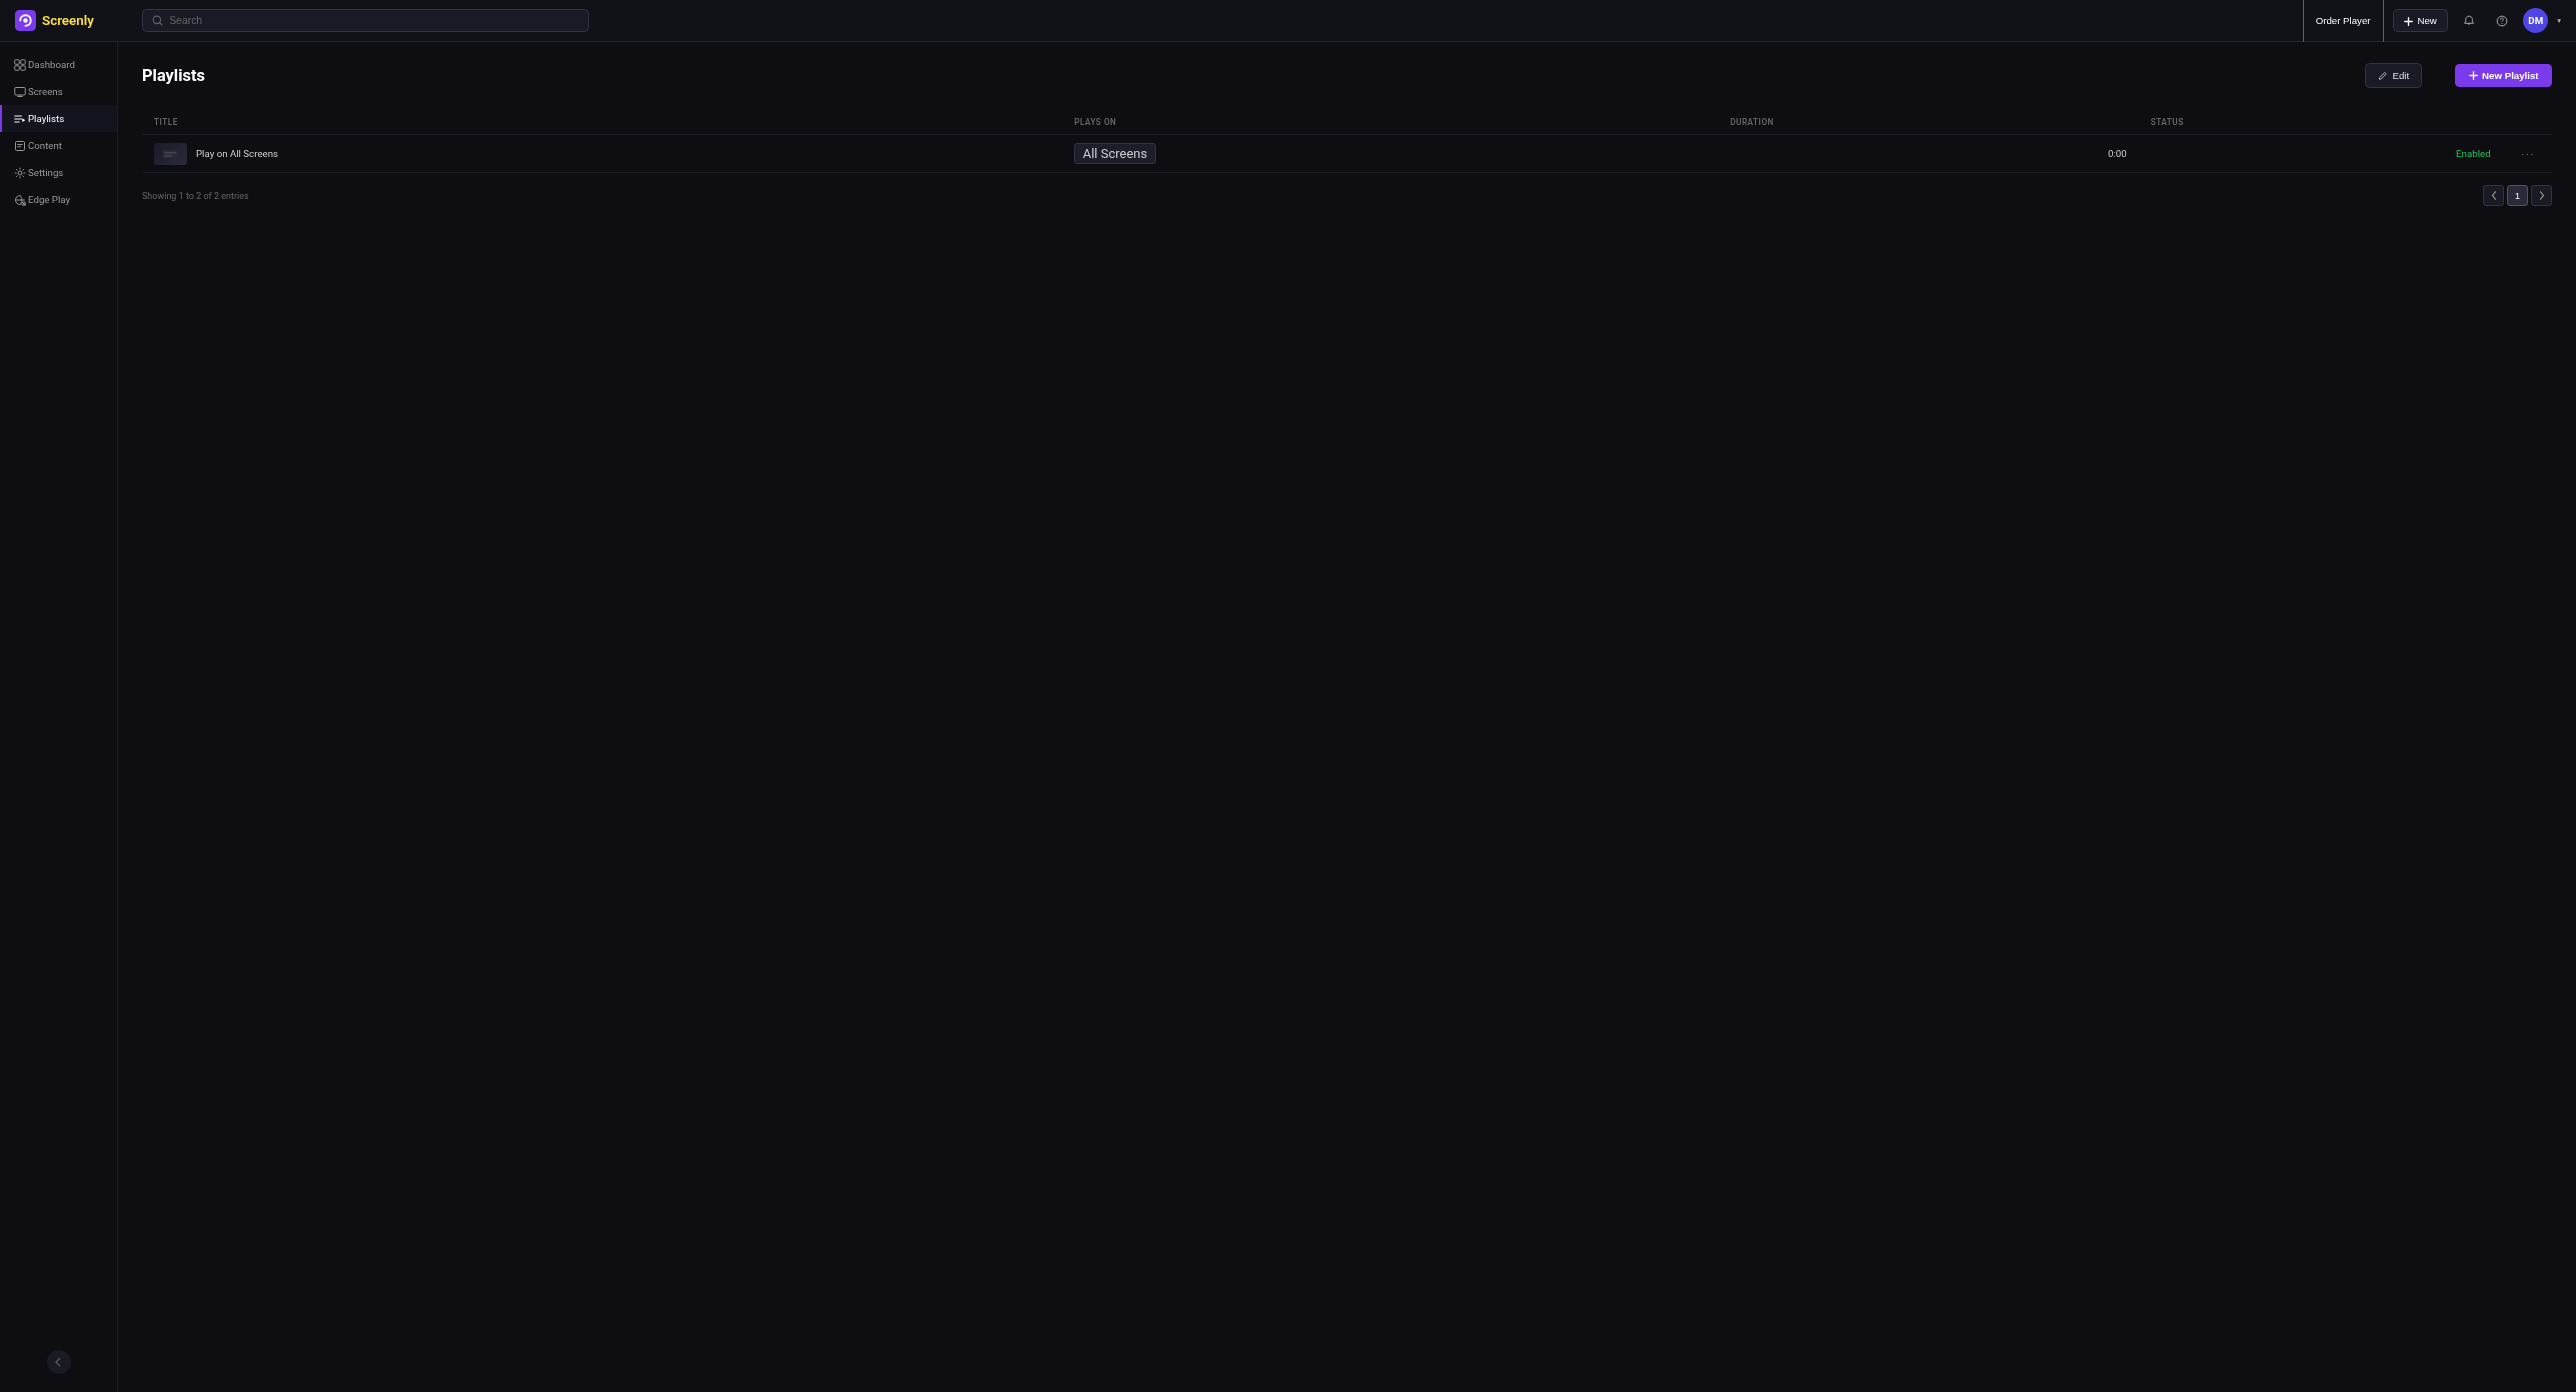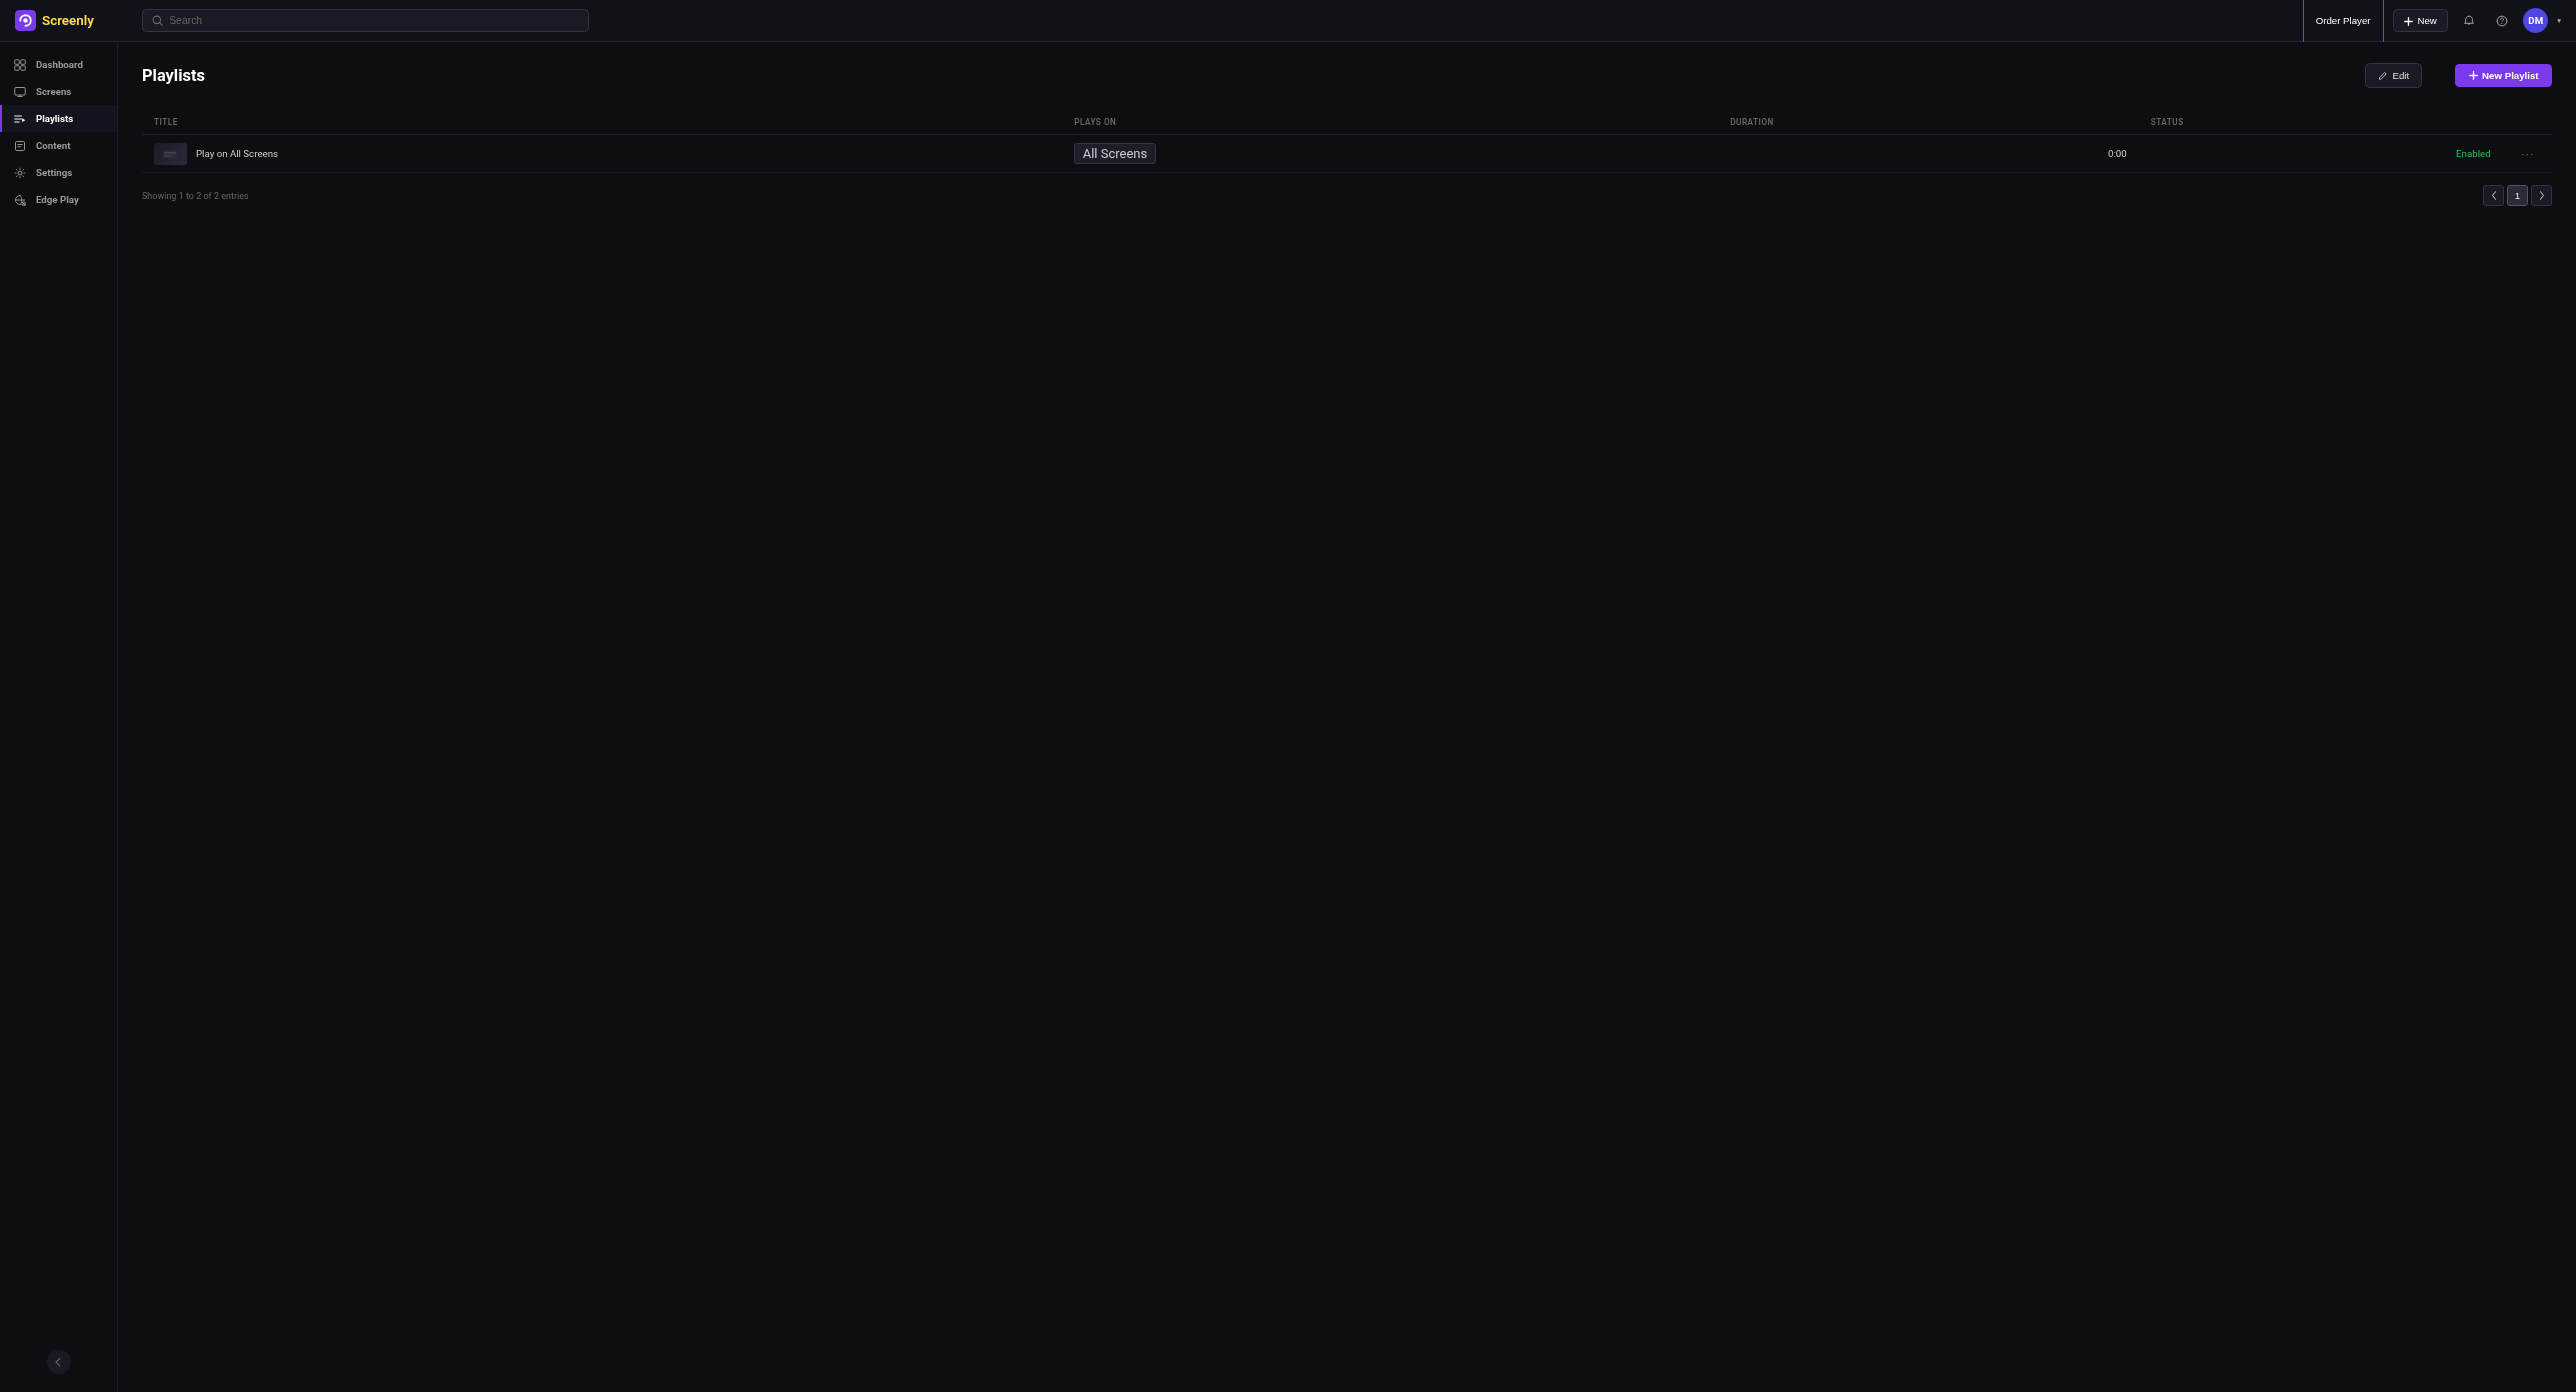--- a/index.html
+++ b/index.html
@@ -140,25 +140,25 @@
       background: #0d0d12;
       border-right: 0.7px solid #1e1e2a;
       display: flex;
       flex-direction: column;
       padding: 9px 0;
       flex-shrink: 0;
     }
     .sidebar-item {
       display: flex;
       align-items: center;
-      gap: 10px;
+      gap: 2px;
       padding: 7.5px 12px;
       color: #999;
       font-size: 9.7px;
-      font-weight: 700;
+      font-weight: 400;
       cursor: pointer;
       border-left: 2.2px solid transparent;
       transition: color 0.15s;
     }
     .sidebar-item.active {
       color: #fff;
       border-left-color: #7c3aed;
       background: #14141e;
     }
     .sidebar-icon {

